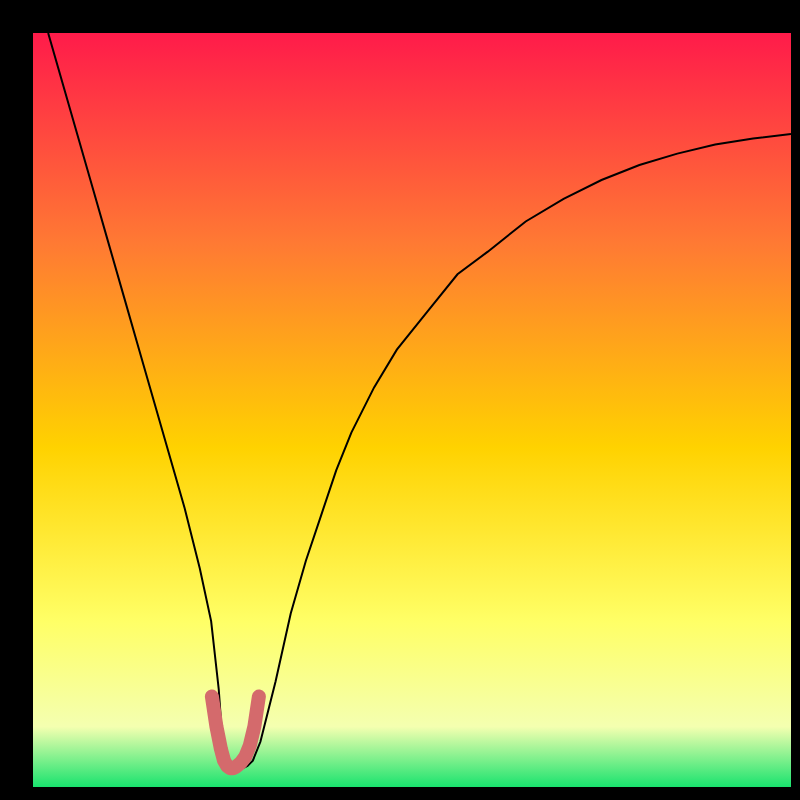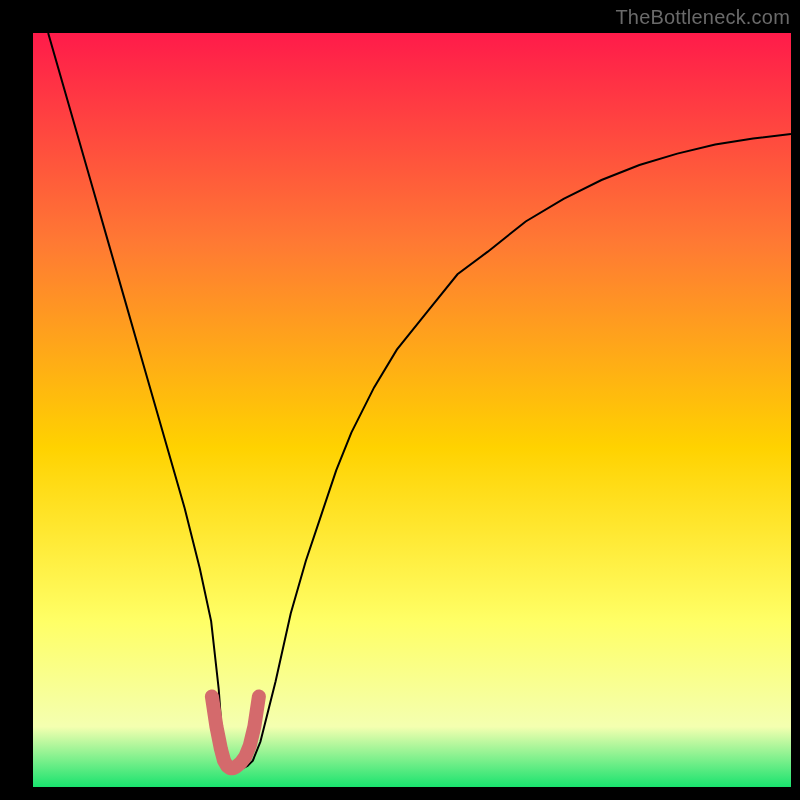--- a/index.html
+++ b/index.html
@@ -36,21 +36,20 @@
     width: 758px;
     height: 754px;
   }
   svg { display: block; }
 </style>
 </head>
 <body>
 
 <div class="frame">
 
-  <div class="watermark">TheBottleneck.com</div>
 
   <div class="plot">
     <svg id="chart-svg" width="758" height="754" viewBox="0 0 758 754">
       <defs>
         <linearGradient id="bg-grad" x1="0" y1="0" x2="0" y2="1">
           <stop id="g0" offset="0%" stop-color="#ff1b4a"></stop>
           <stop id="g1" offset="28%" stop-color="#ff7a33"></stop>
           <stop id="g2" offset="55%" stop-color="#ffd200"></stop>
           <stop id="g3" offset="78%" stop-color="#ffff66"></stop>
           <stop id="g4" offset="92%" stop-color="#f4ffb0"></stop>

